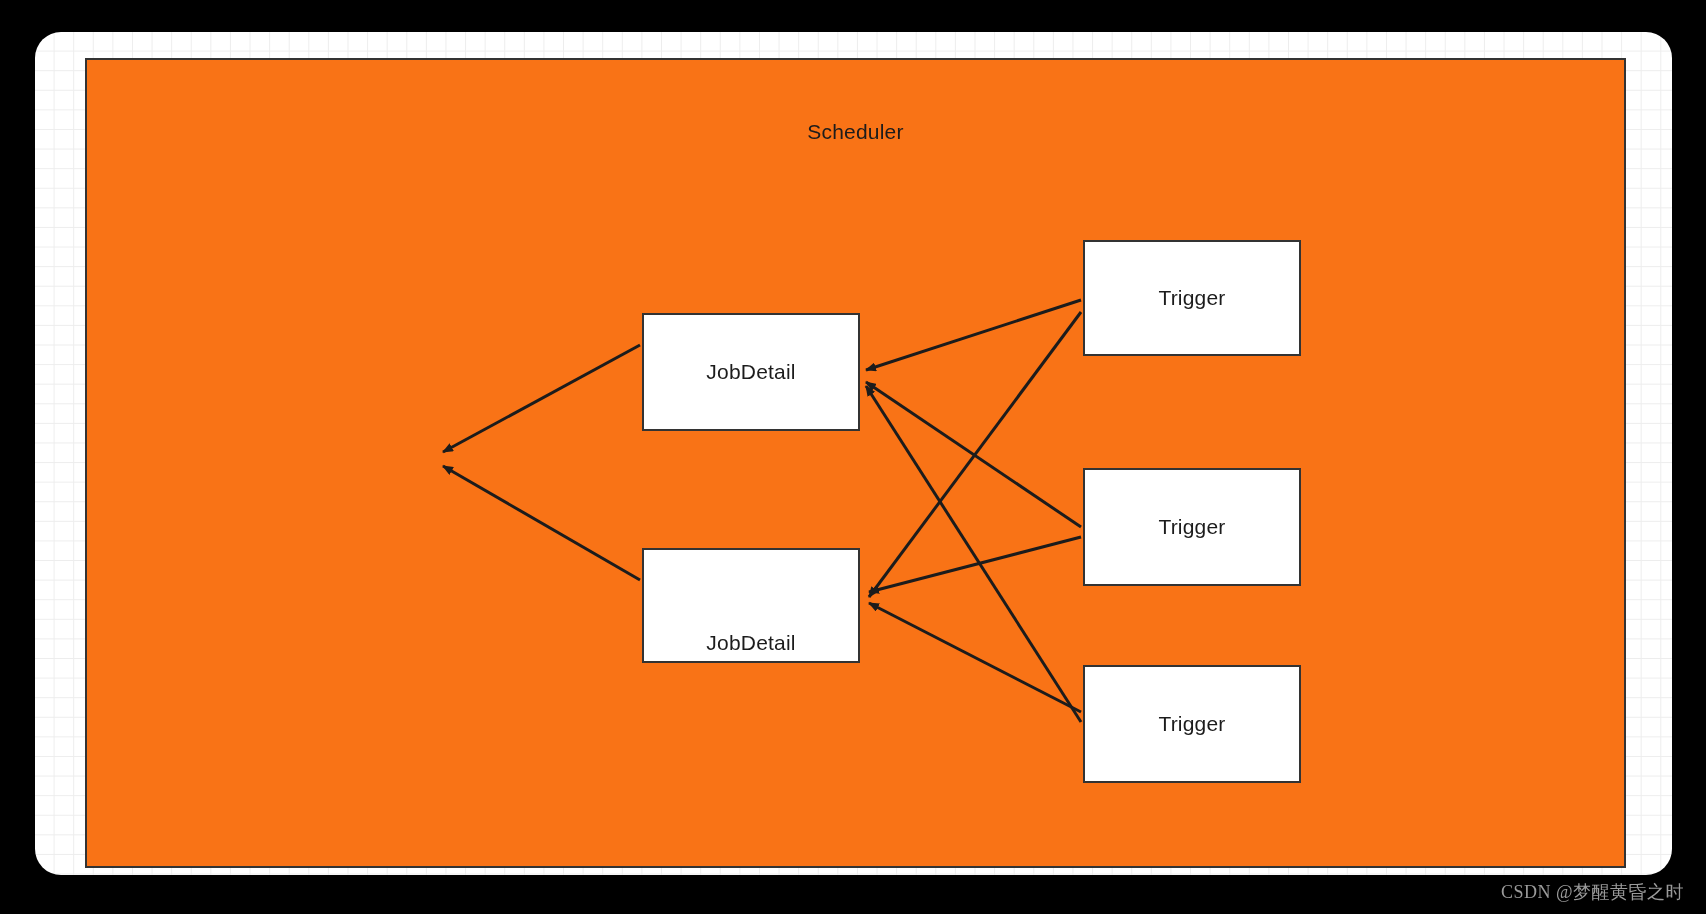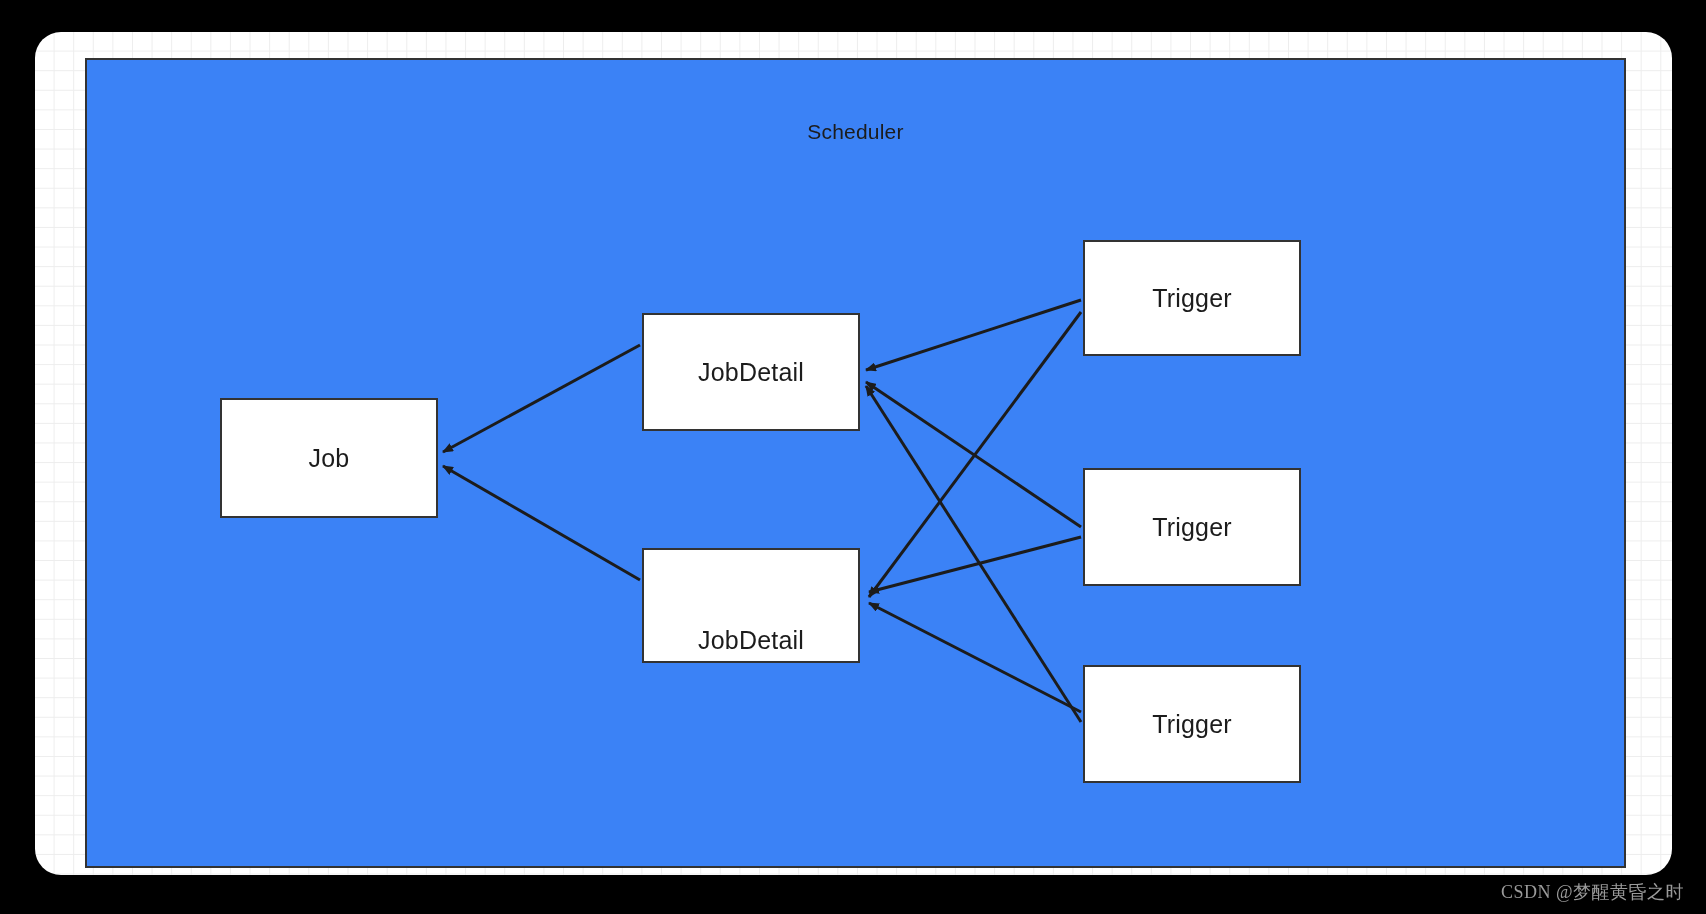--- a/index.html
+++ b/index.html
@@ -23,21 +23,21 @@
       linear-gradient(to bottom, #ededed 1px, transparent 1px);
     background-size:19.6px 19.6px;
     background-position:-1px -1px;
   }
 
   
   #scheduler-box {
     position:absolute;
     left:85px; top:58px;
     width:1541px; height:810px;
-    background:#3b82f6;
+    background:#f97316;
     border:2.5px solid #333333;
   }
   #scheduler-title {
     position:absolute;
     left:0; top:60px;
     width:100%;
     text-align:center;
     font-size:21px;
     color:#1c1c1c;
     letter-spacing:0.2px;
@@ -50,21 +50,21 @@
     pointer-events:none;
   }
 
   
   .node {
     position:absolute;
     background:#ffffff;
     border:2.5px solid #333333;
     display:flex;
     justify-content:center;
-    font-size:25px;
+    font-size:21px;
     color:#1c1c1c;
     letter-spacing:0.2px;
     text-align:center;
   }
   .node.center { align-items:center; }
   .node.bottom { align-items:flex-end; padding-bottom:6px; }
 
   #node-job        { left:220px;  top:398px; width:218px; height:120px; }
   #node-jobdetail-1{ left:642px;  top:313px; width:218px; height:118px; }
   #node-jobdetail-2{ left:642px;  top:548px; width:218px; height:115px; }
@@ -110,23 +110,20 @@
 
     <line x1="1081" y1="722" x2="866" y2="386" stroke="#1c1c1c" stroke-width="3" marker-end="url(#arrowhead)"></line>
 
     <line x1="1081" y1="312" x2="869" y2="597" stroke="#1c1c1c" stroke-width="3" marker-end="url(#arrowhead)"></line>
 
     <line x1="1081" y1="537" x2="869" y2="592" stroke="#1c1c1c" stroke-width="3" marker-end="url(#arrowhead)"></line>
 
     <line x1="1081" y1="712" x2="869" y2="603" stroke="#1c1c1c" stroke-width="3" marker-end="url(#arrowhead)"></line>
   </svg>
 
-  <div id="node-job" class="node center">
-    <span>Job</span>
-  </div>
 
   <div id="node-jobdetail-1" class="node center">
     <span>JobDetail</span>
   </div>
 
   <div id="node-jobdetail-2" class="node bottom">
     <span>JobDetail</span>
   </div>
 
   <div id="node-trigger-1" class="node center">

